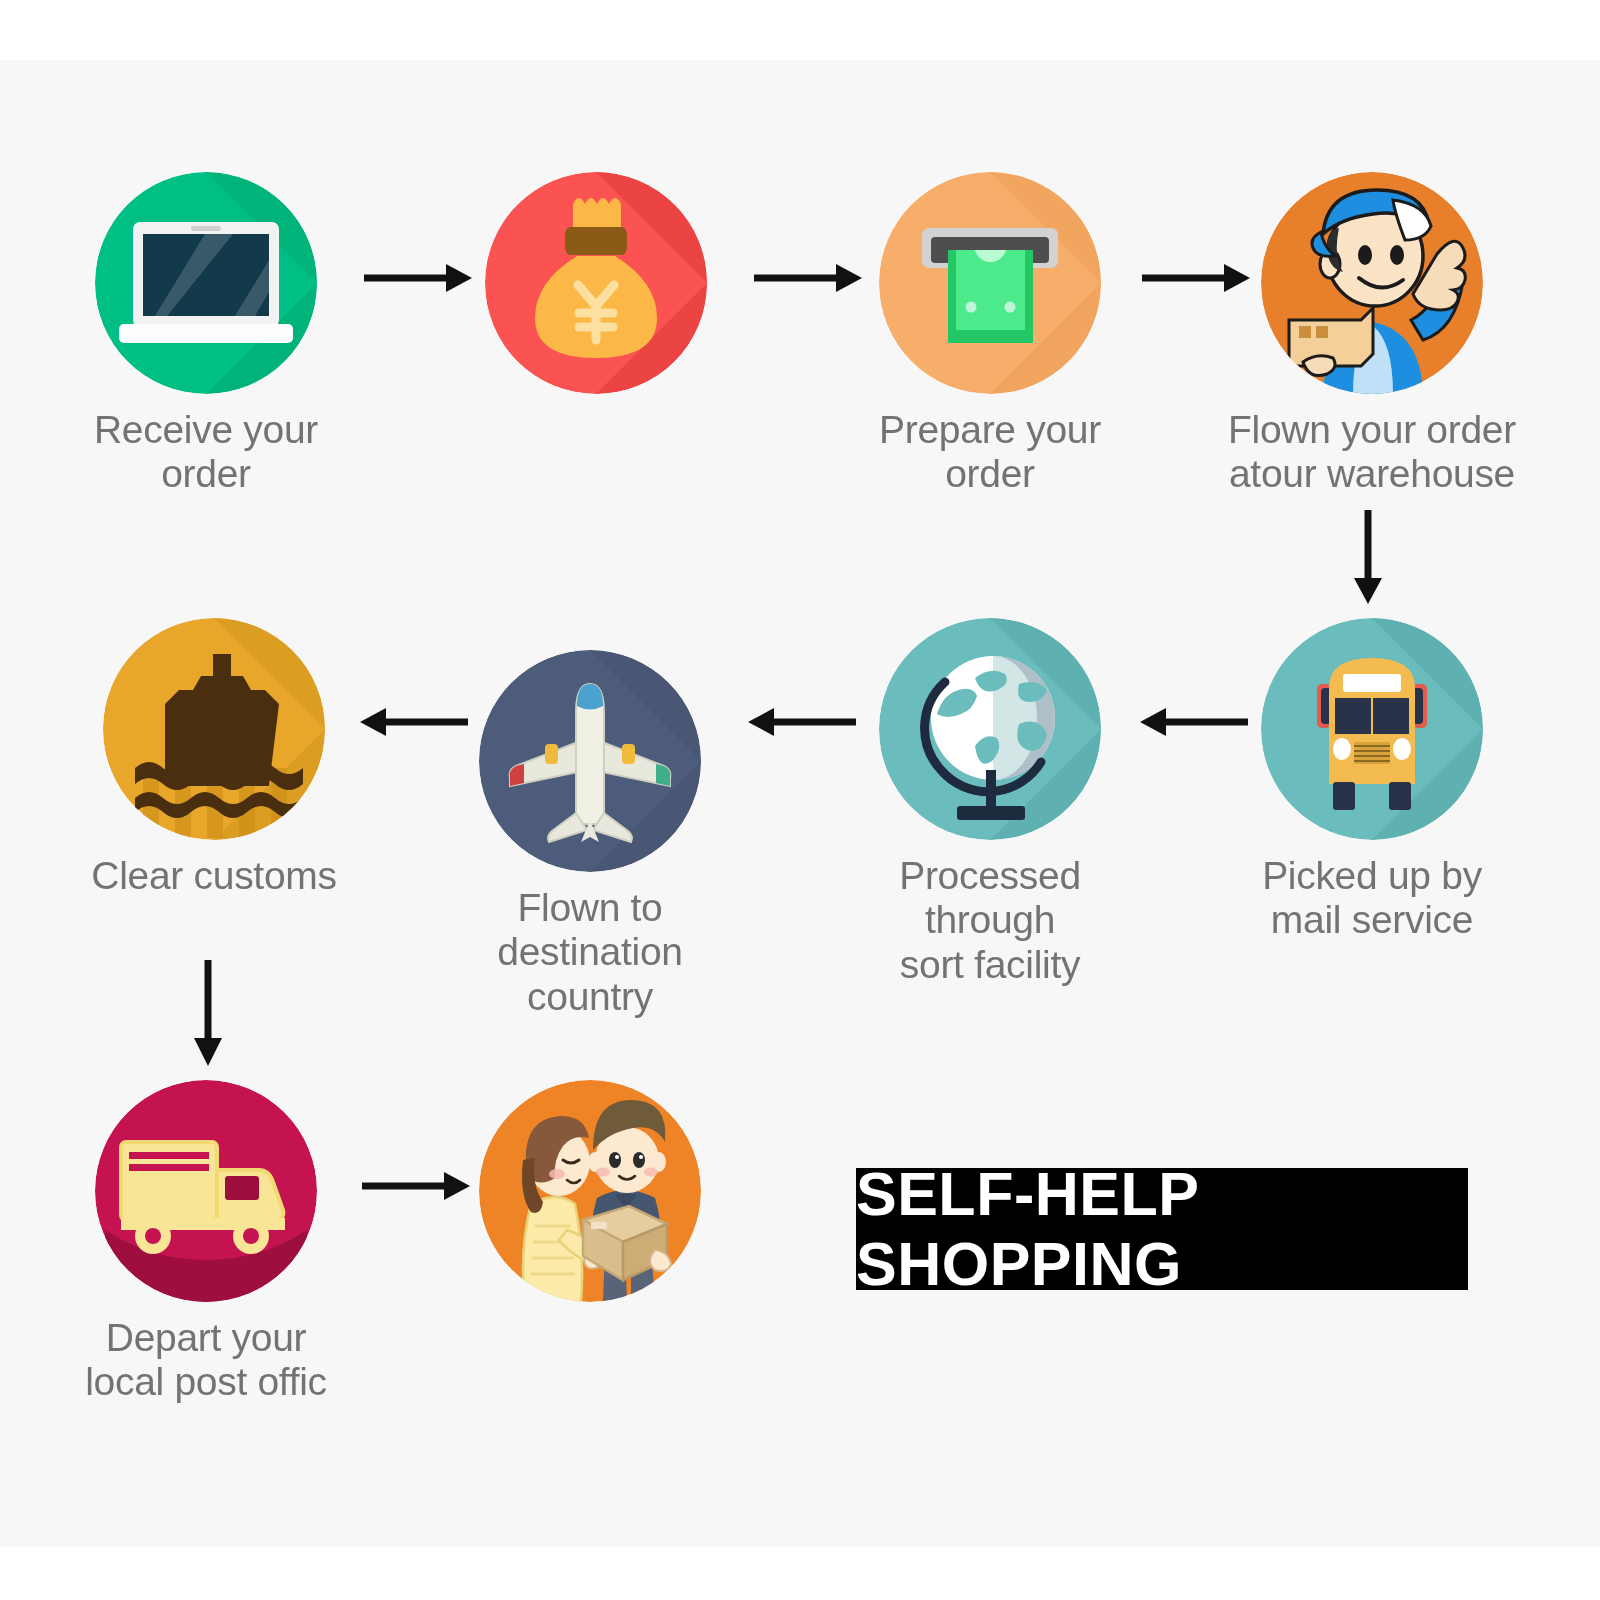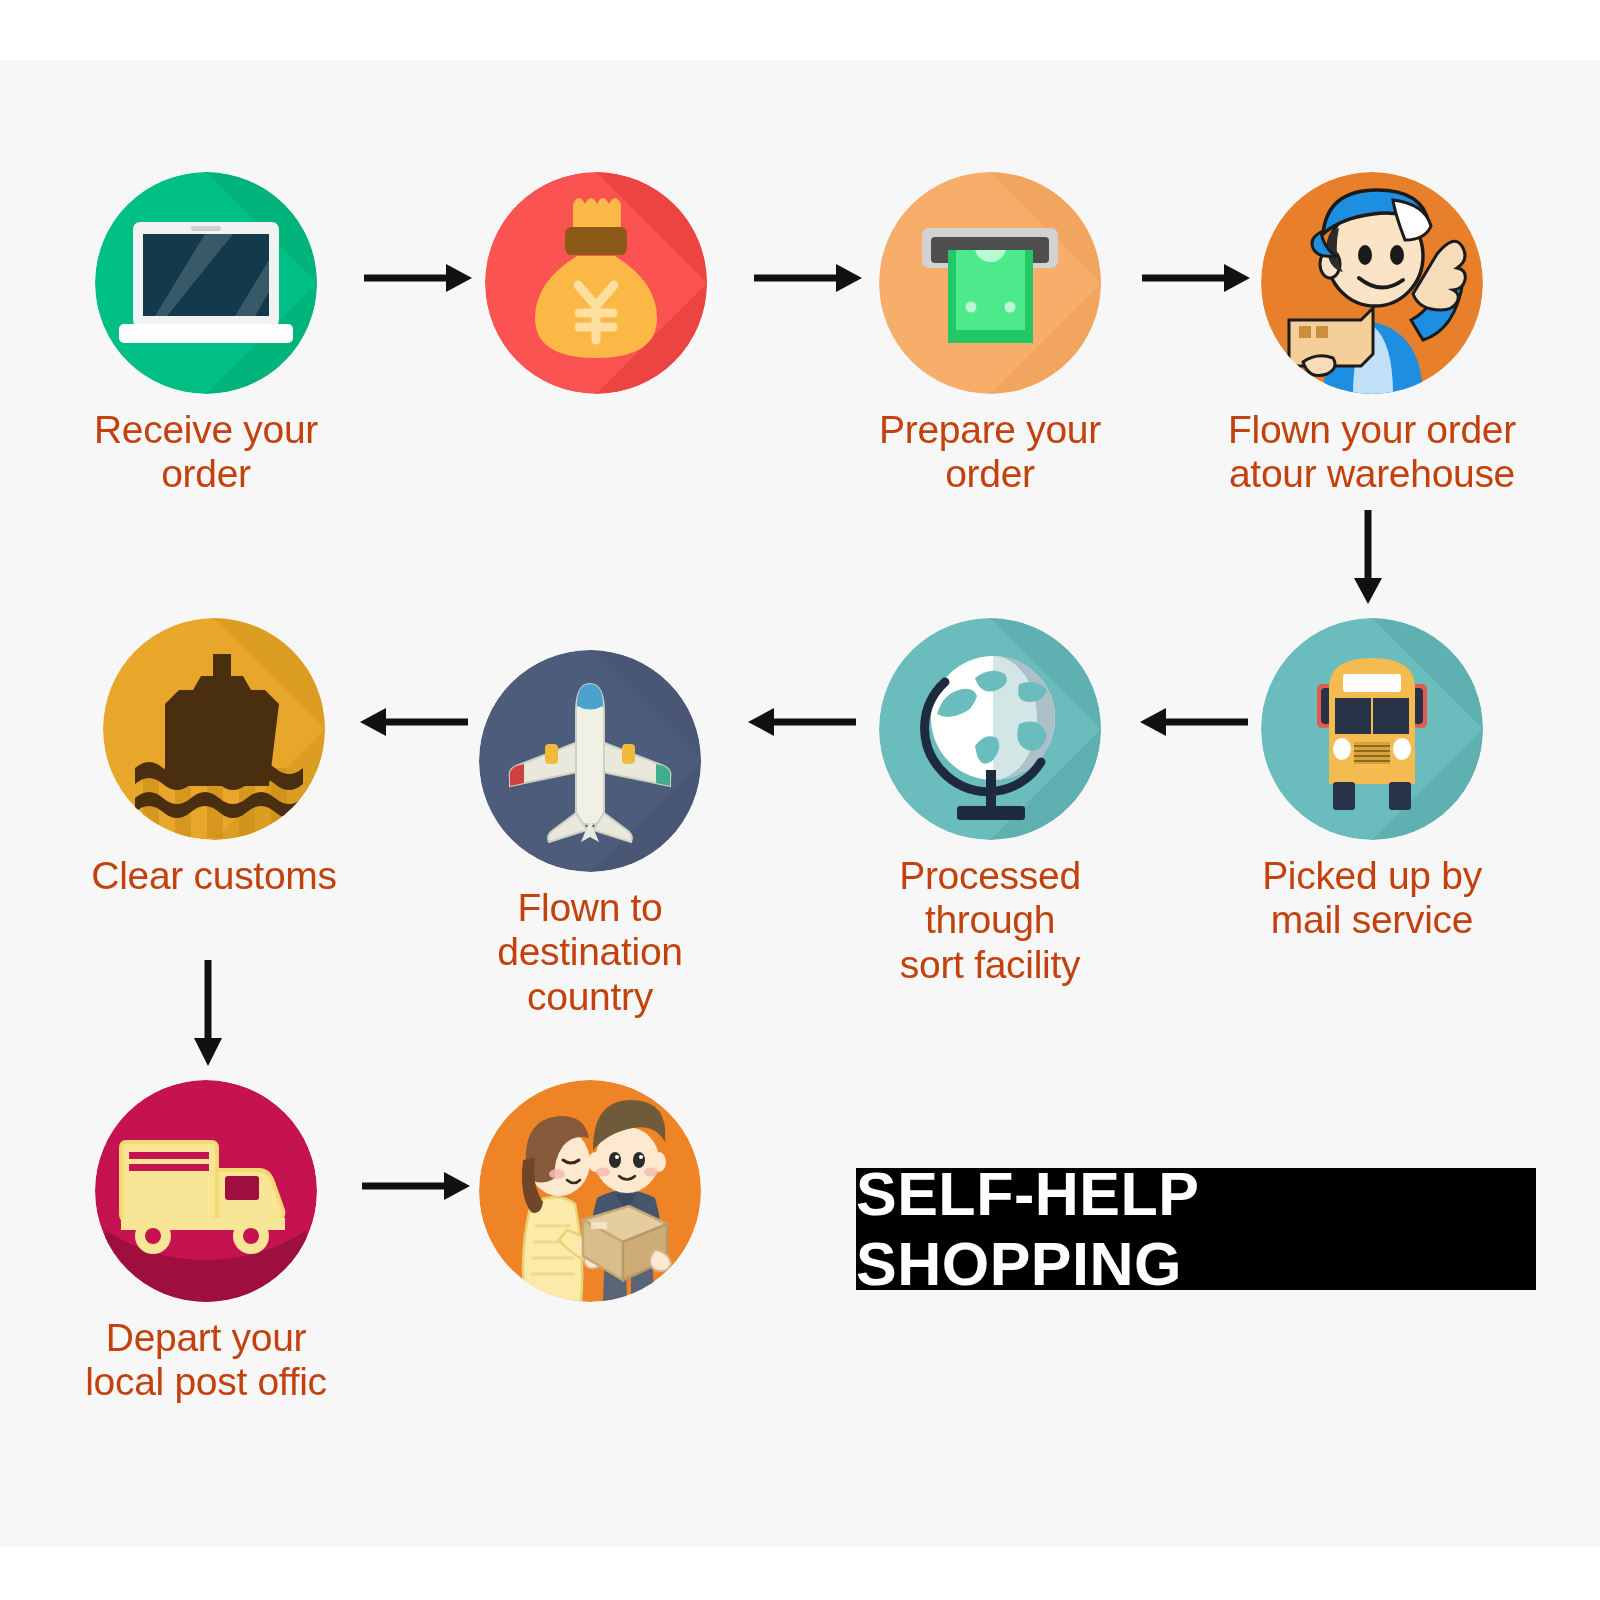--- a/index.html
+++ b/index.html
@@ -45,21 +45,21 @@
     left: 0; top: 0;
     width: 222px;
     height: 222px;
     border-radius: 50%;
     overflow: hidden;
   }
   .step-label {
     margin-top: 14px;
     font-size: 39px;
     line-height: 1.14;
-    color: #c2410c;
+    color: #737373;
     letter-spacing: -0.3px;
     white-space: pre-line;
   }
 
   
   .arrow-h {
     position: absolute;
     height: 40px;
   }
   .arrow-v {
@@ -467,17 +467,17 @@
           <path d="M104 140 l40 22 l0 38 l-40 -24 Z" fill="#d9bd8a" stroke="#c4a876" stroke-width="2.5"></path>
           <path d="M144 162 l44 -18 l0 36 l-44 20 Z" fill="#cdad75" stroke="#b89a68" stroke-width="2.5"></path>
           <rect x="112" y="142" width="16" height="7" fill="#f3e6cc" opacity="0.9"></rect>
 
           <path d="M176 170 q14 2 16 14 q-4 10 -16 6 q-10 -8 0 -20 Z" fill="#fde9d0" stroke="#d9b58e" stroke-width="2"></path>
         </svg>
       </div>
     </div>
   </div>
 
-  <div class="banner" style="left:856px; top:1168px; width:680px; height:122px;">
+  <div class="banner" style="left:856px; top:1168px; width:612px; height:122px;">
     <span class="banner-text">SELF-HELP SHOPPING</span>
   </div>
 
 </div>
 
 </body></html>

